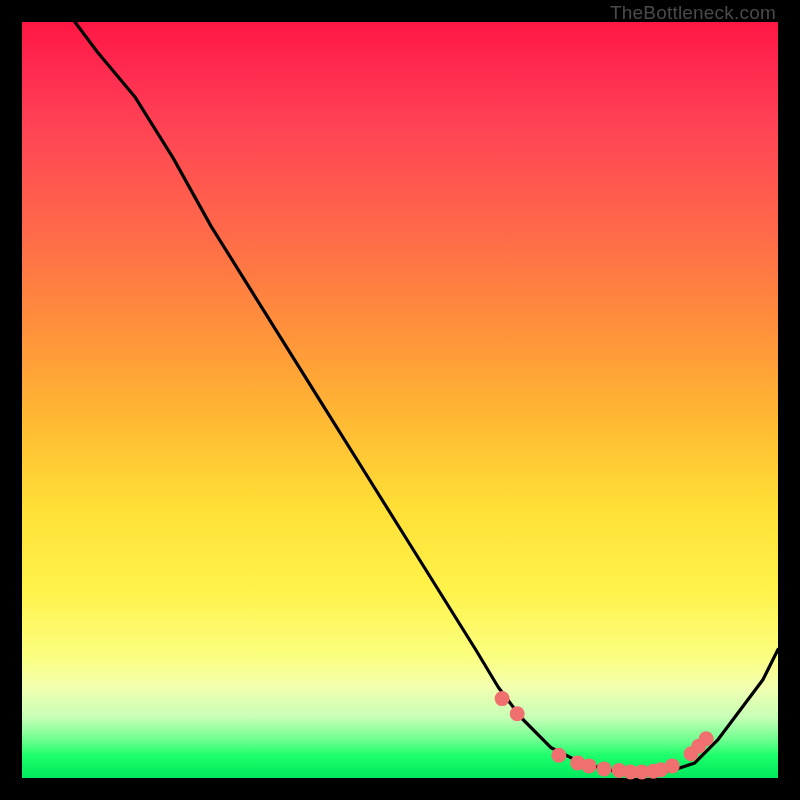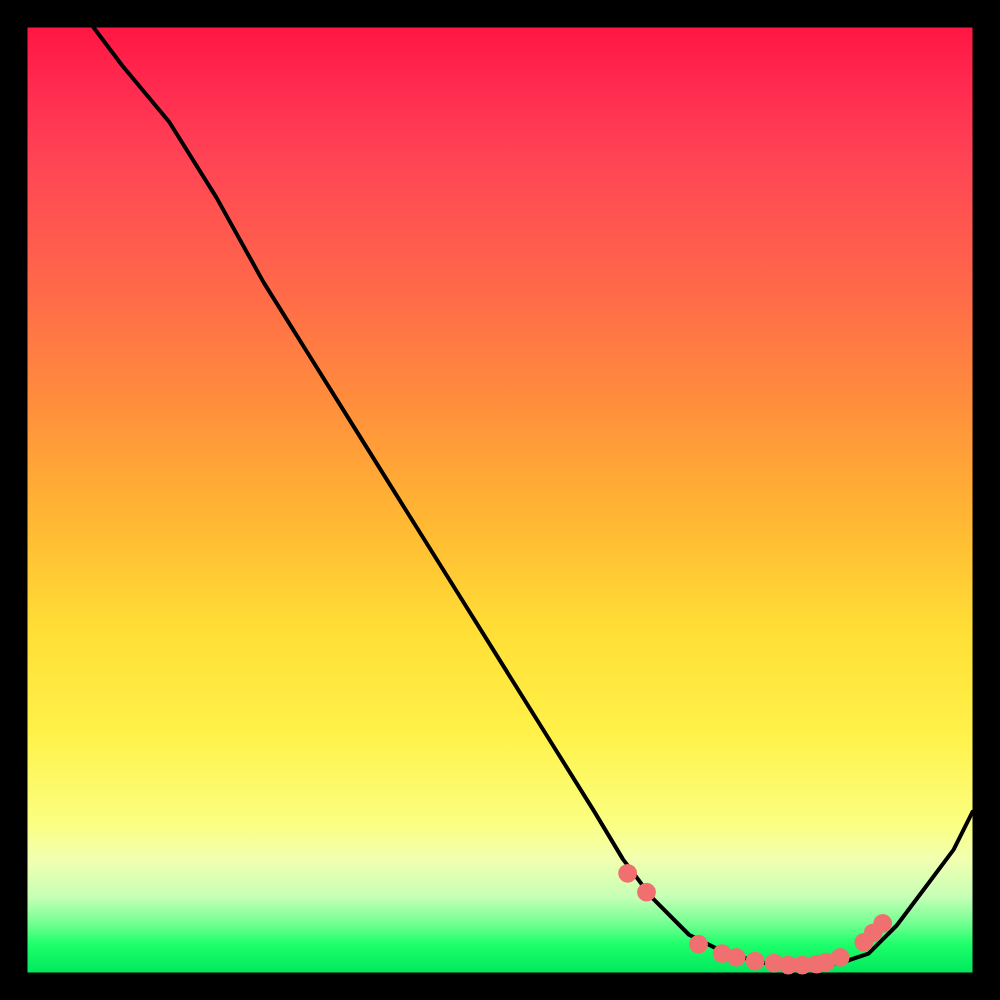--- a/index.html
+++ b/index.html
@@ -81,13 +81,14 @@
         <circle cx="619.9" cy="750.0" r="7.5" fill="#f07070"></circle>
         <circle cx="631.3" cy="749.2" r="7.5" fill="#f07070"></circle>
         <circle cx="638.8" cy="747.7" r="7.5" fill="#f07070"></circle>
         <circle cx="650.2" cy="743.9" r="7.5" fill="#f07070"></circle>
         <circle cx="669.1" cy="731.8" r="7.5" fill="#f07070"></circle>
         <circle cx="676.6" cy="724.2" r="7.5" fill="#f07070"></circle>
         <circle cx="684.2" cy="716.7" r="7.5" fill="#f07070"></circle>
       </g>
   </svg>
 
+  <div class="attribution">TheBottleneck.com</div>
 </div>
 
 </body></html>

